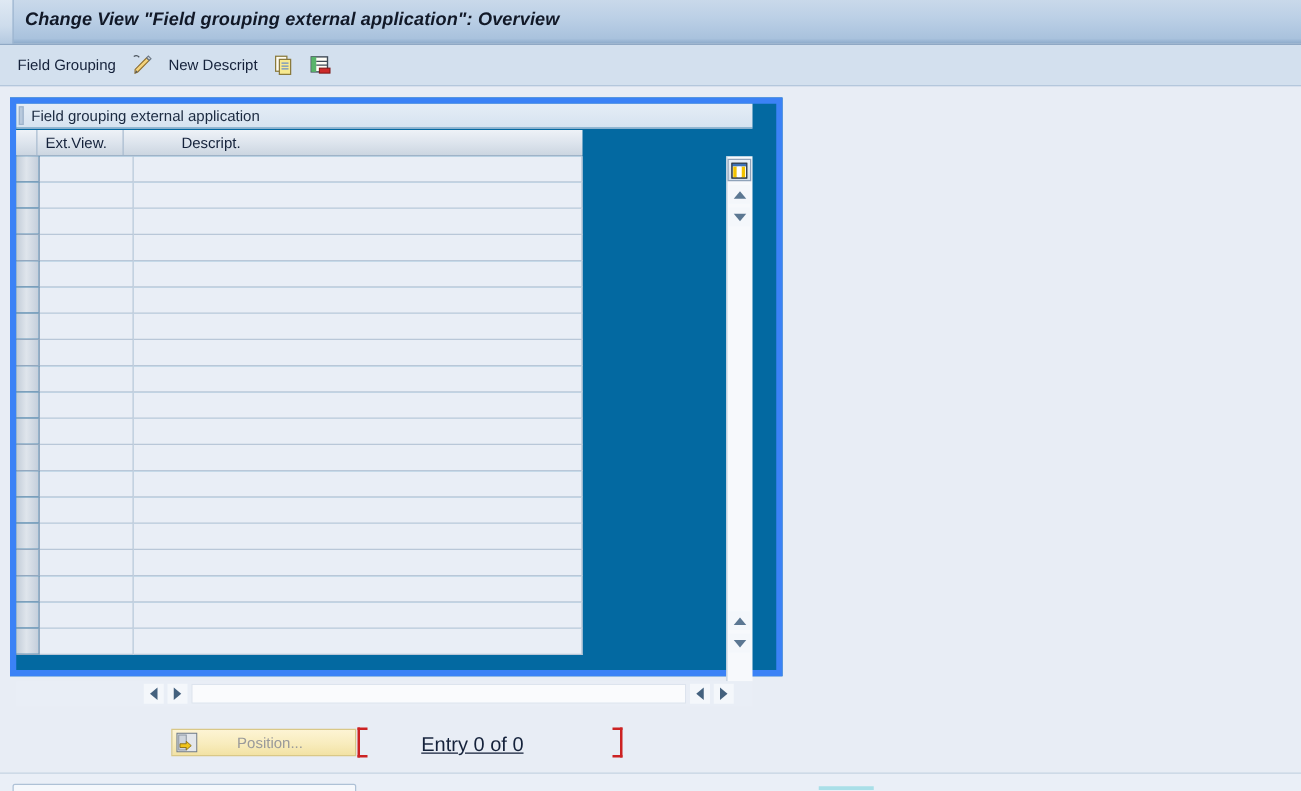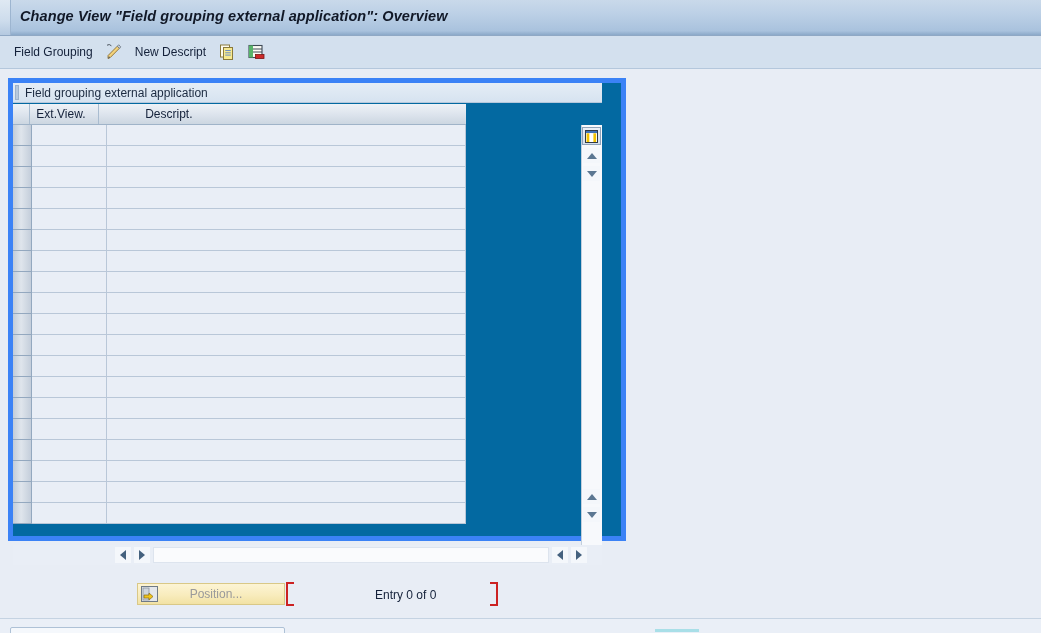--- a/index.html
+++ b/index.html
@@ -291,24 +291,25 @@
     position: absolute;
     border: 2px solid #cc2222;
     width: 8px; height: 24px;
     box-sizing: border-box;
   }
   .br-l { left: 286px; top: 582px; border-right: none; }
   .br-r { left: 490px; top: 582px; border-left: none; }
 
   .entry-text {
     position: absolute;
-    left: 375px; top: 588px;
-    font-size: 12px;
+    left: 337px; top: 588px;
+    font-size: 16px;
     color: #14213a;
     white-space: nowrap;
+    text-decoration: underline;
   }
 
   
   .statusbar {
     position: absolute;
     left: 0; top: 618px;
     width: 1041px; height: 15px;
     background: #eaeff7;
     border-top: 1px solid #c5d3e2;
     box-sizing: border-box;

